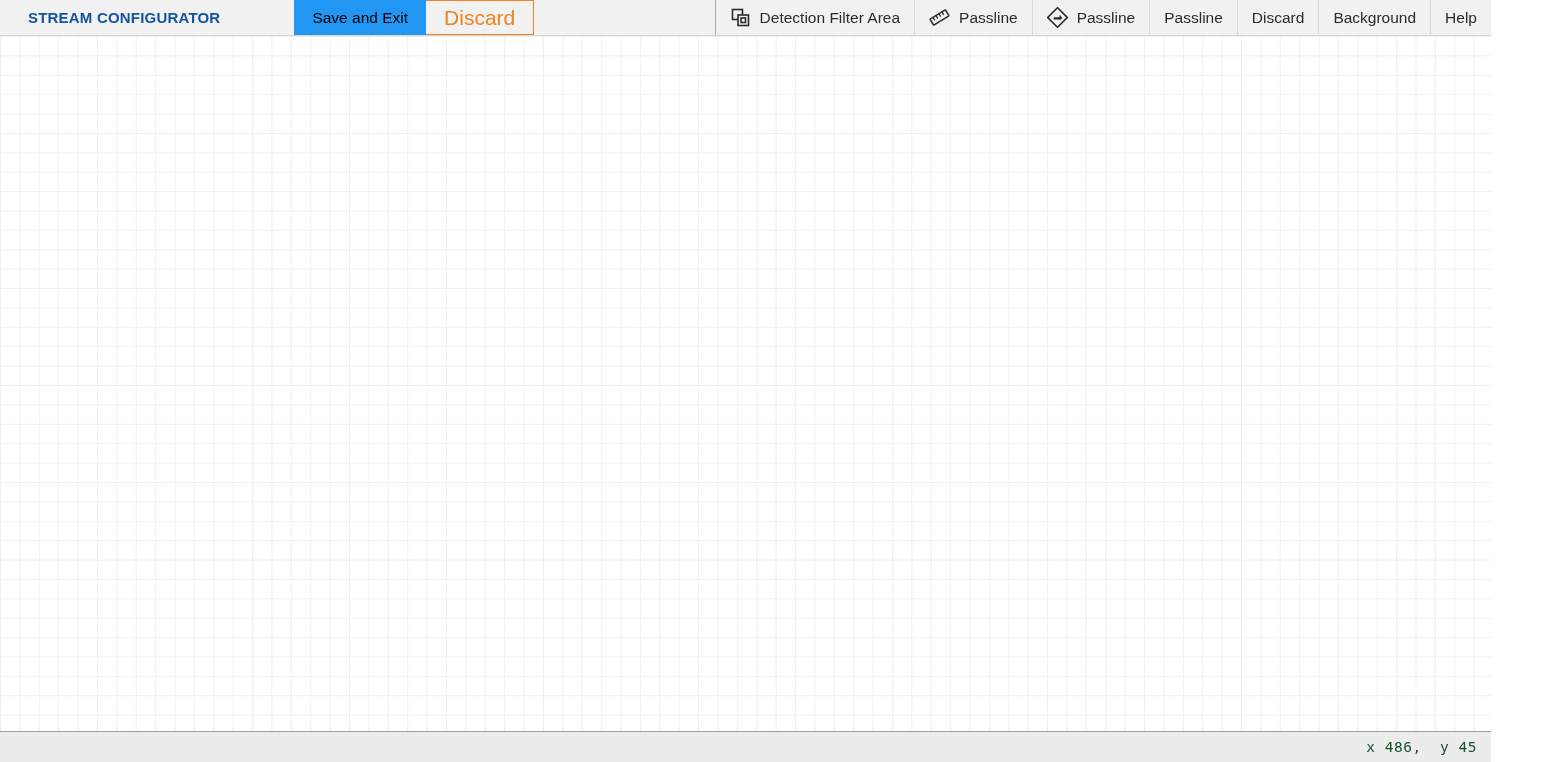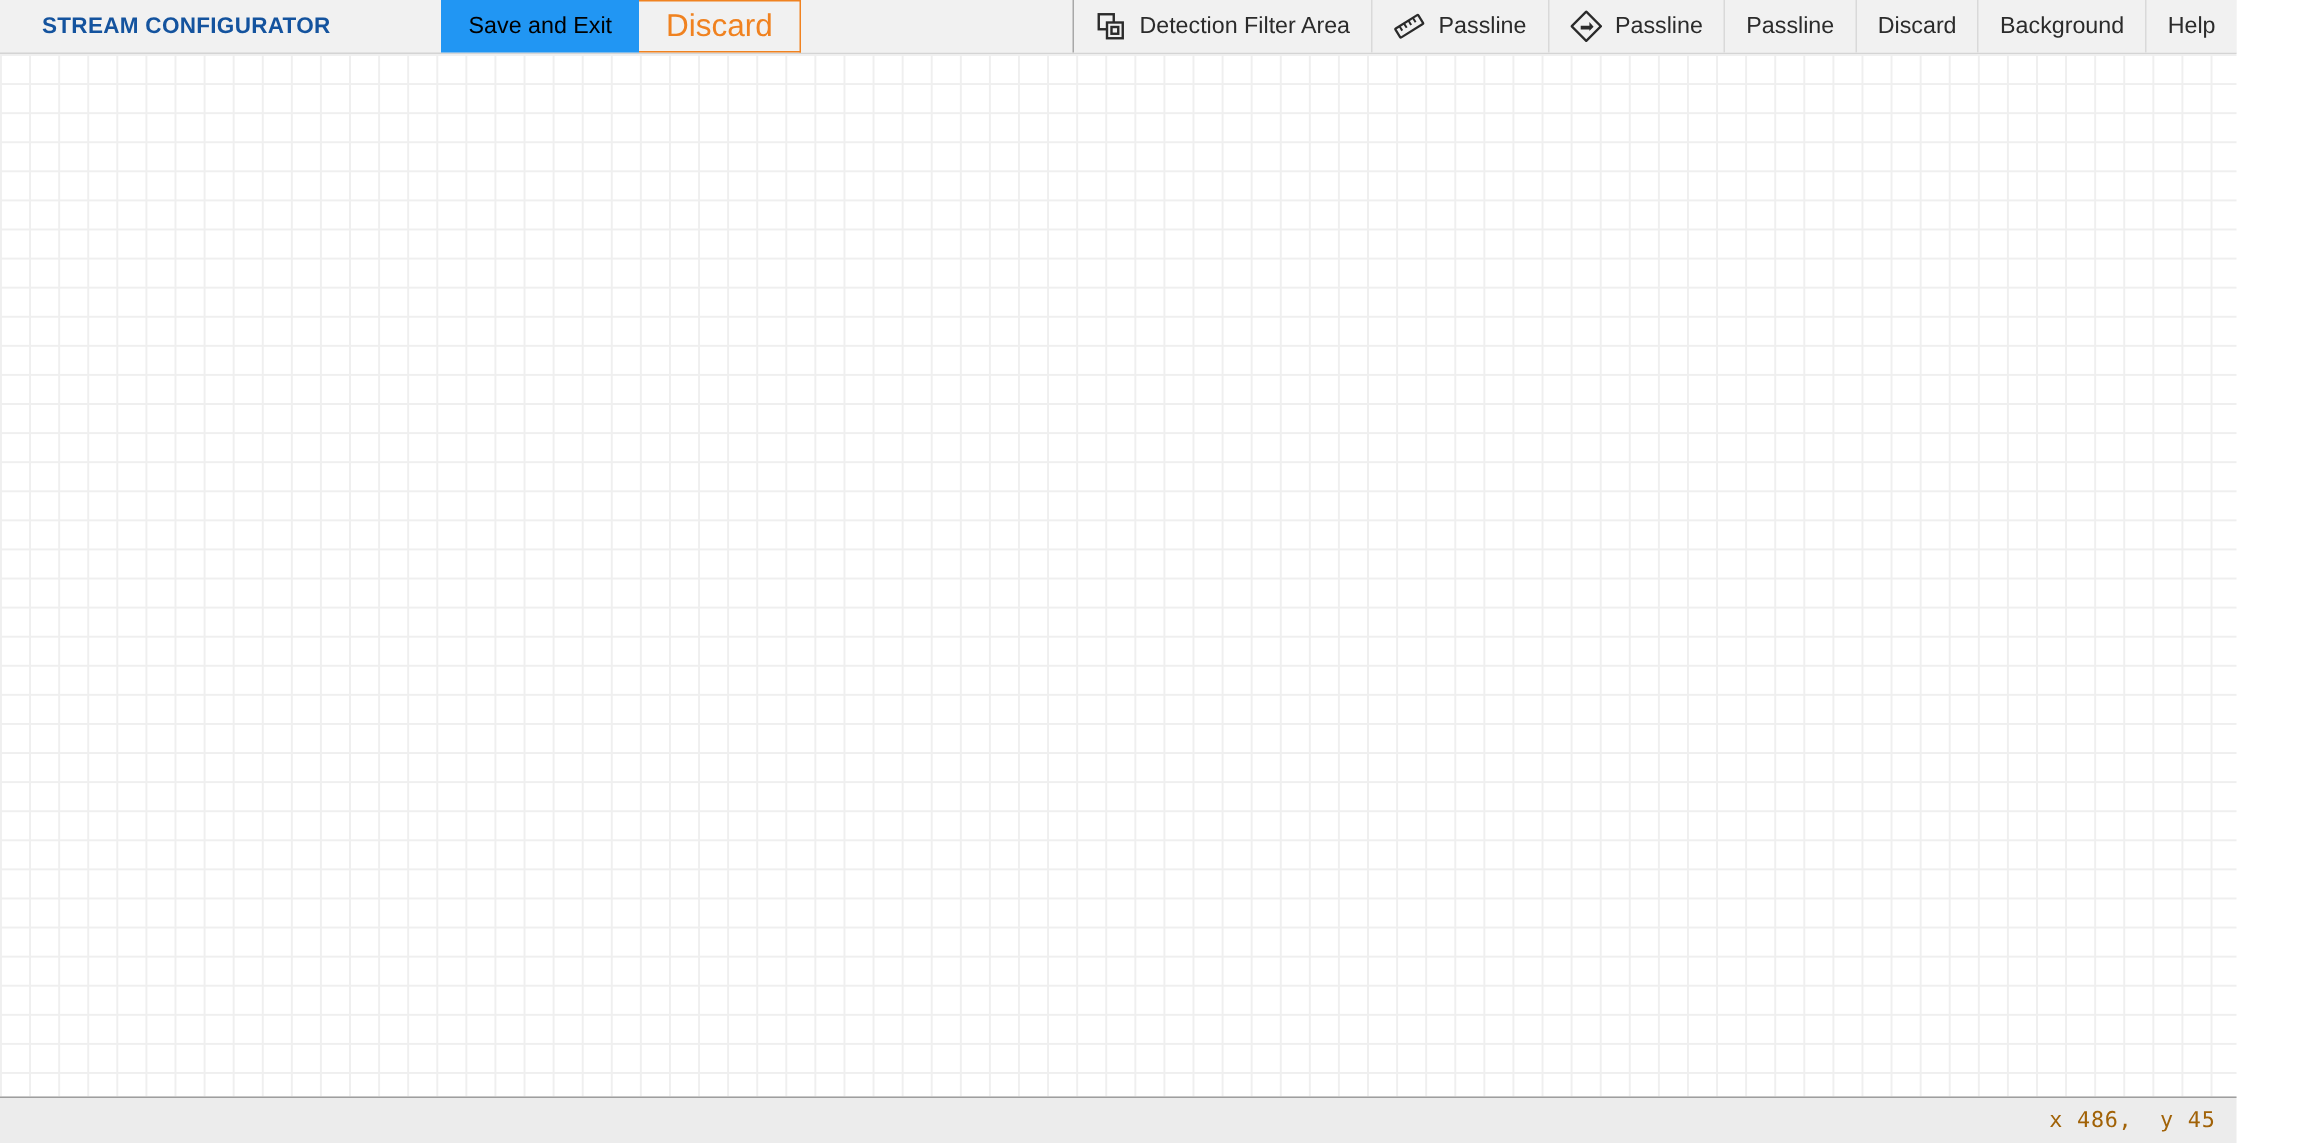--- a/index.html
+++ b/index.html
@@ -136,21 +136,21 @@
     border-top: 1px solid #9e9e9e;
     display: flex;
     align-items: center;
     justify-content: flex-end;
     box-sizing: border-box;
   }
 
   .coords {
     font-family: "DejaVu Sans Mono", "Liberation Mono", monospace;
     font-size: 14.5px;
-    color: #a16207;
+    color: #14532d;
     letter-spacing: 0.5px;
     padding-right: 14px;
     white-space: pre;
     user-select: none;
   }
 </style>
 </head>
 <body>
 
 <div id="app">

